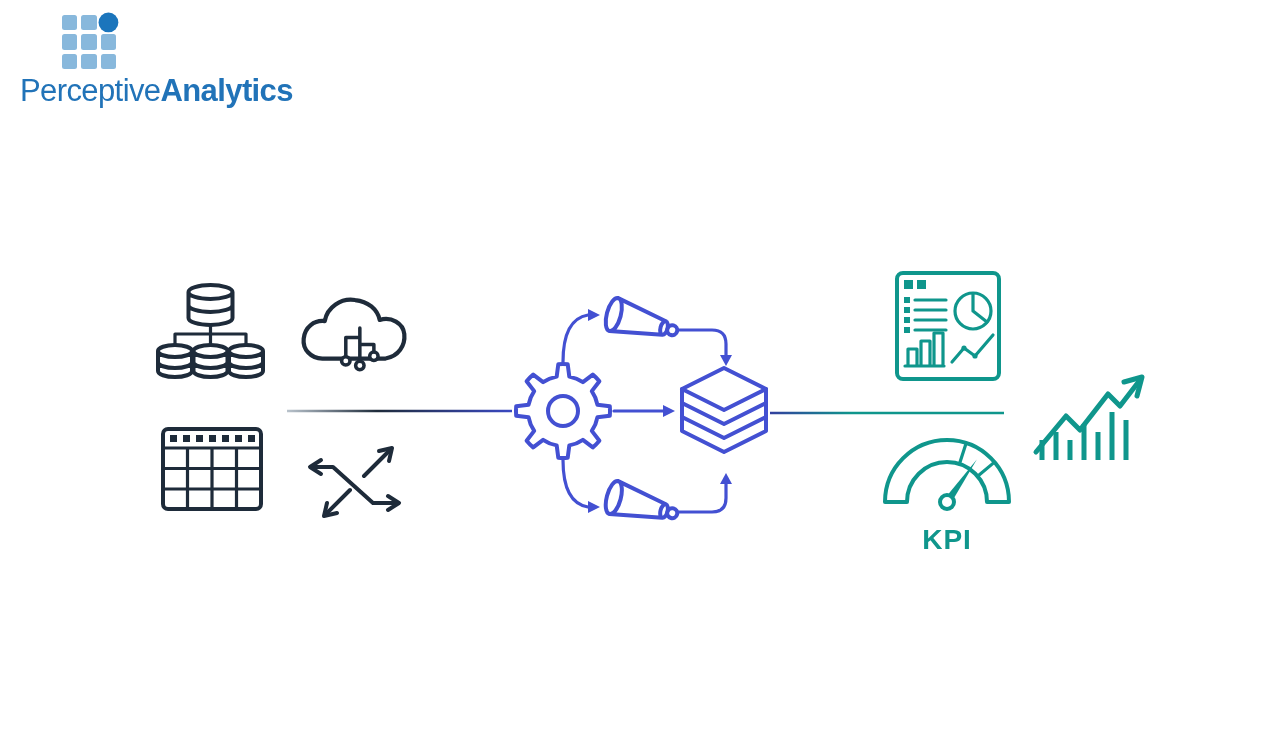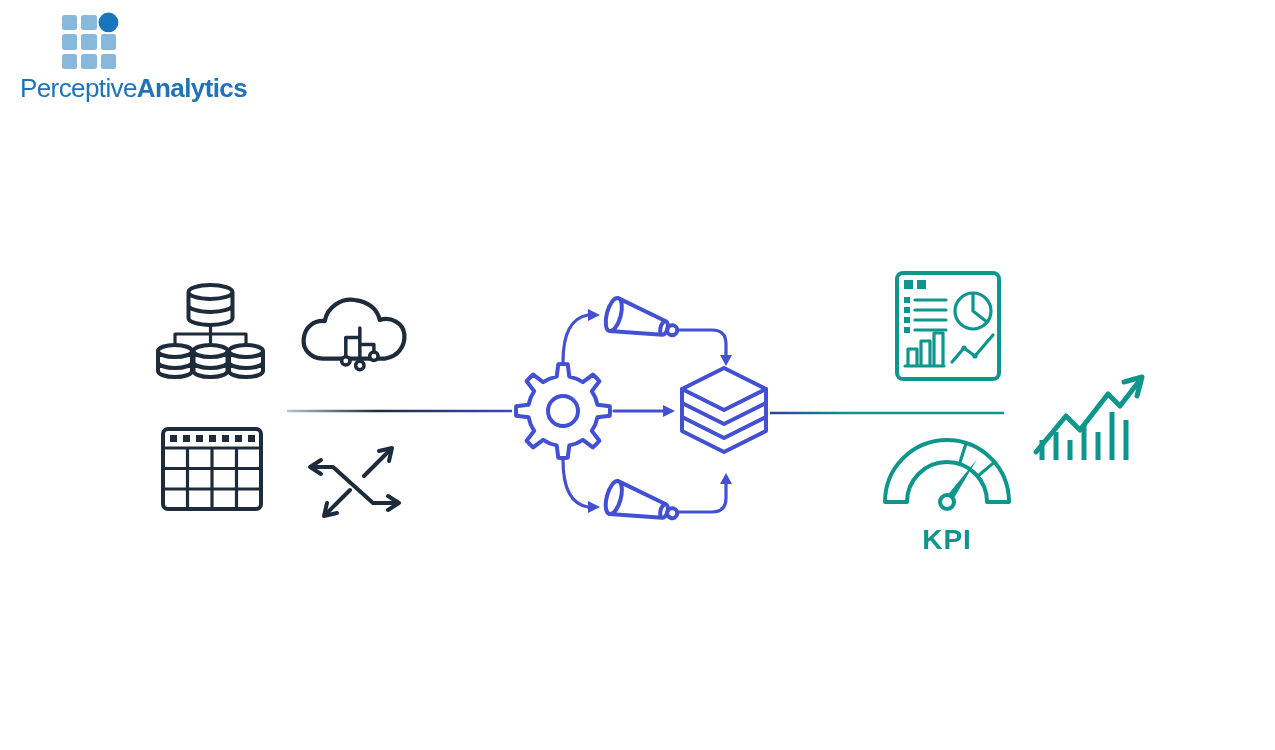--- a/index.html
+++ b/index.html
@@ -2,21 +2,21 @@
 <html style="--c-bg: #ffffff; --c-src: #1e2b3a; --c-proc: #4350d2; --c-out: #0f968c; --c-brand: #2173b8; --c-logo-sq: #88b8dc; --c-logo-dot: #1b75bc;"><head>
 <meta charset="utf-8">
 <style>
   html,body{margin:0;padding:0}
   body{width:1275px;height:750px;position:relative;overflow:hidden;background:var(--c-bg,#ffffff);font-family:"Liberation Sans",sans-serif}
 
   .brand{position:absolute;left:20px;top:13px;width:330px;height:102px}
   .brand-mark{position:absolute;left:42px;top:2px;width:54px;height:54px;display:grid;grid-template-columns:repeat(3,1fr);grid-template-rows:repeat(3,1fr);gap:4px}
   .brand-mark .sq{background:var(--c-logo-sq);border-radius:2.5px}
   .brand-mark .dot{background:var(--c-logo-dot);border-radius:50%;transform:scale(1.32)}
-  .brand-text{position:absolute;left:0;top:60px;font-size:26px;color:var(--c-brand);letter-spacing:-0.6px;white-space:nowrap}
+  .brand-text{position:absolute;left:0;top:60px;font-size:31px;color:var(--c-brand);letter-spacing:-0.6px;white-space:nowrap}
   .brand-text .w2{font-weight:bold}
 
   svg.diagram{position:absolute;left:0;top:0}
   .ic-src{stroke:var(--c-src);fill:none;stroke-width:4;stroke-linecap:round;stroke-linejoin:round}
   .ic-proc{stroke:var(--c-proc);fill:none;stroke-width:4;stroke-linecap:round;stroke-linejoin:round}
   .ic-out{stroke:var(--c-out);fill:none;stroke-width:4;stroke-linecap:round;stroke-linejoin:round}
   .fl-src{fill:var(--c-src);stroke:none}
   .fl-proc{fill:var(--c-proc);stroke:none}
   .fl-out{fill:var(--c-out);stroke:none}
   .thin{stroke-width:3.2}

